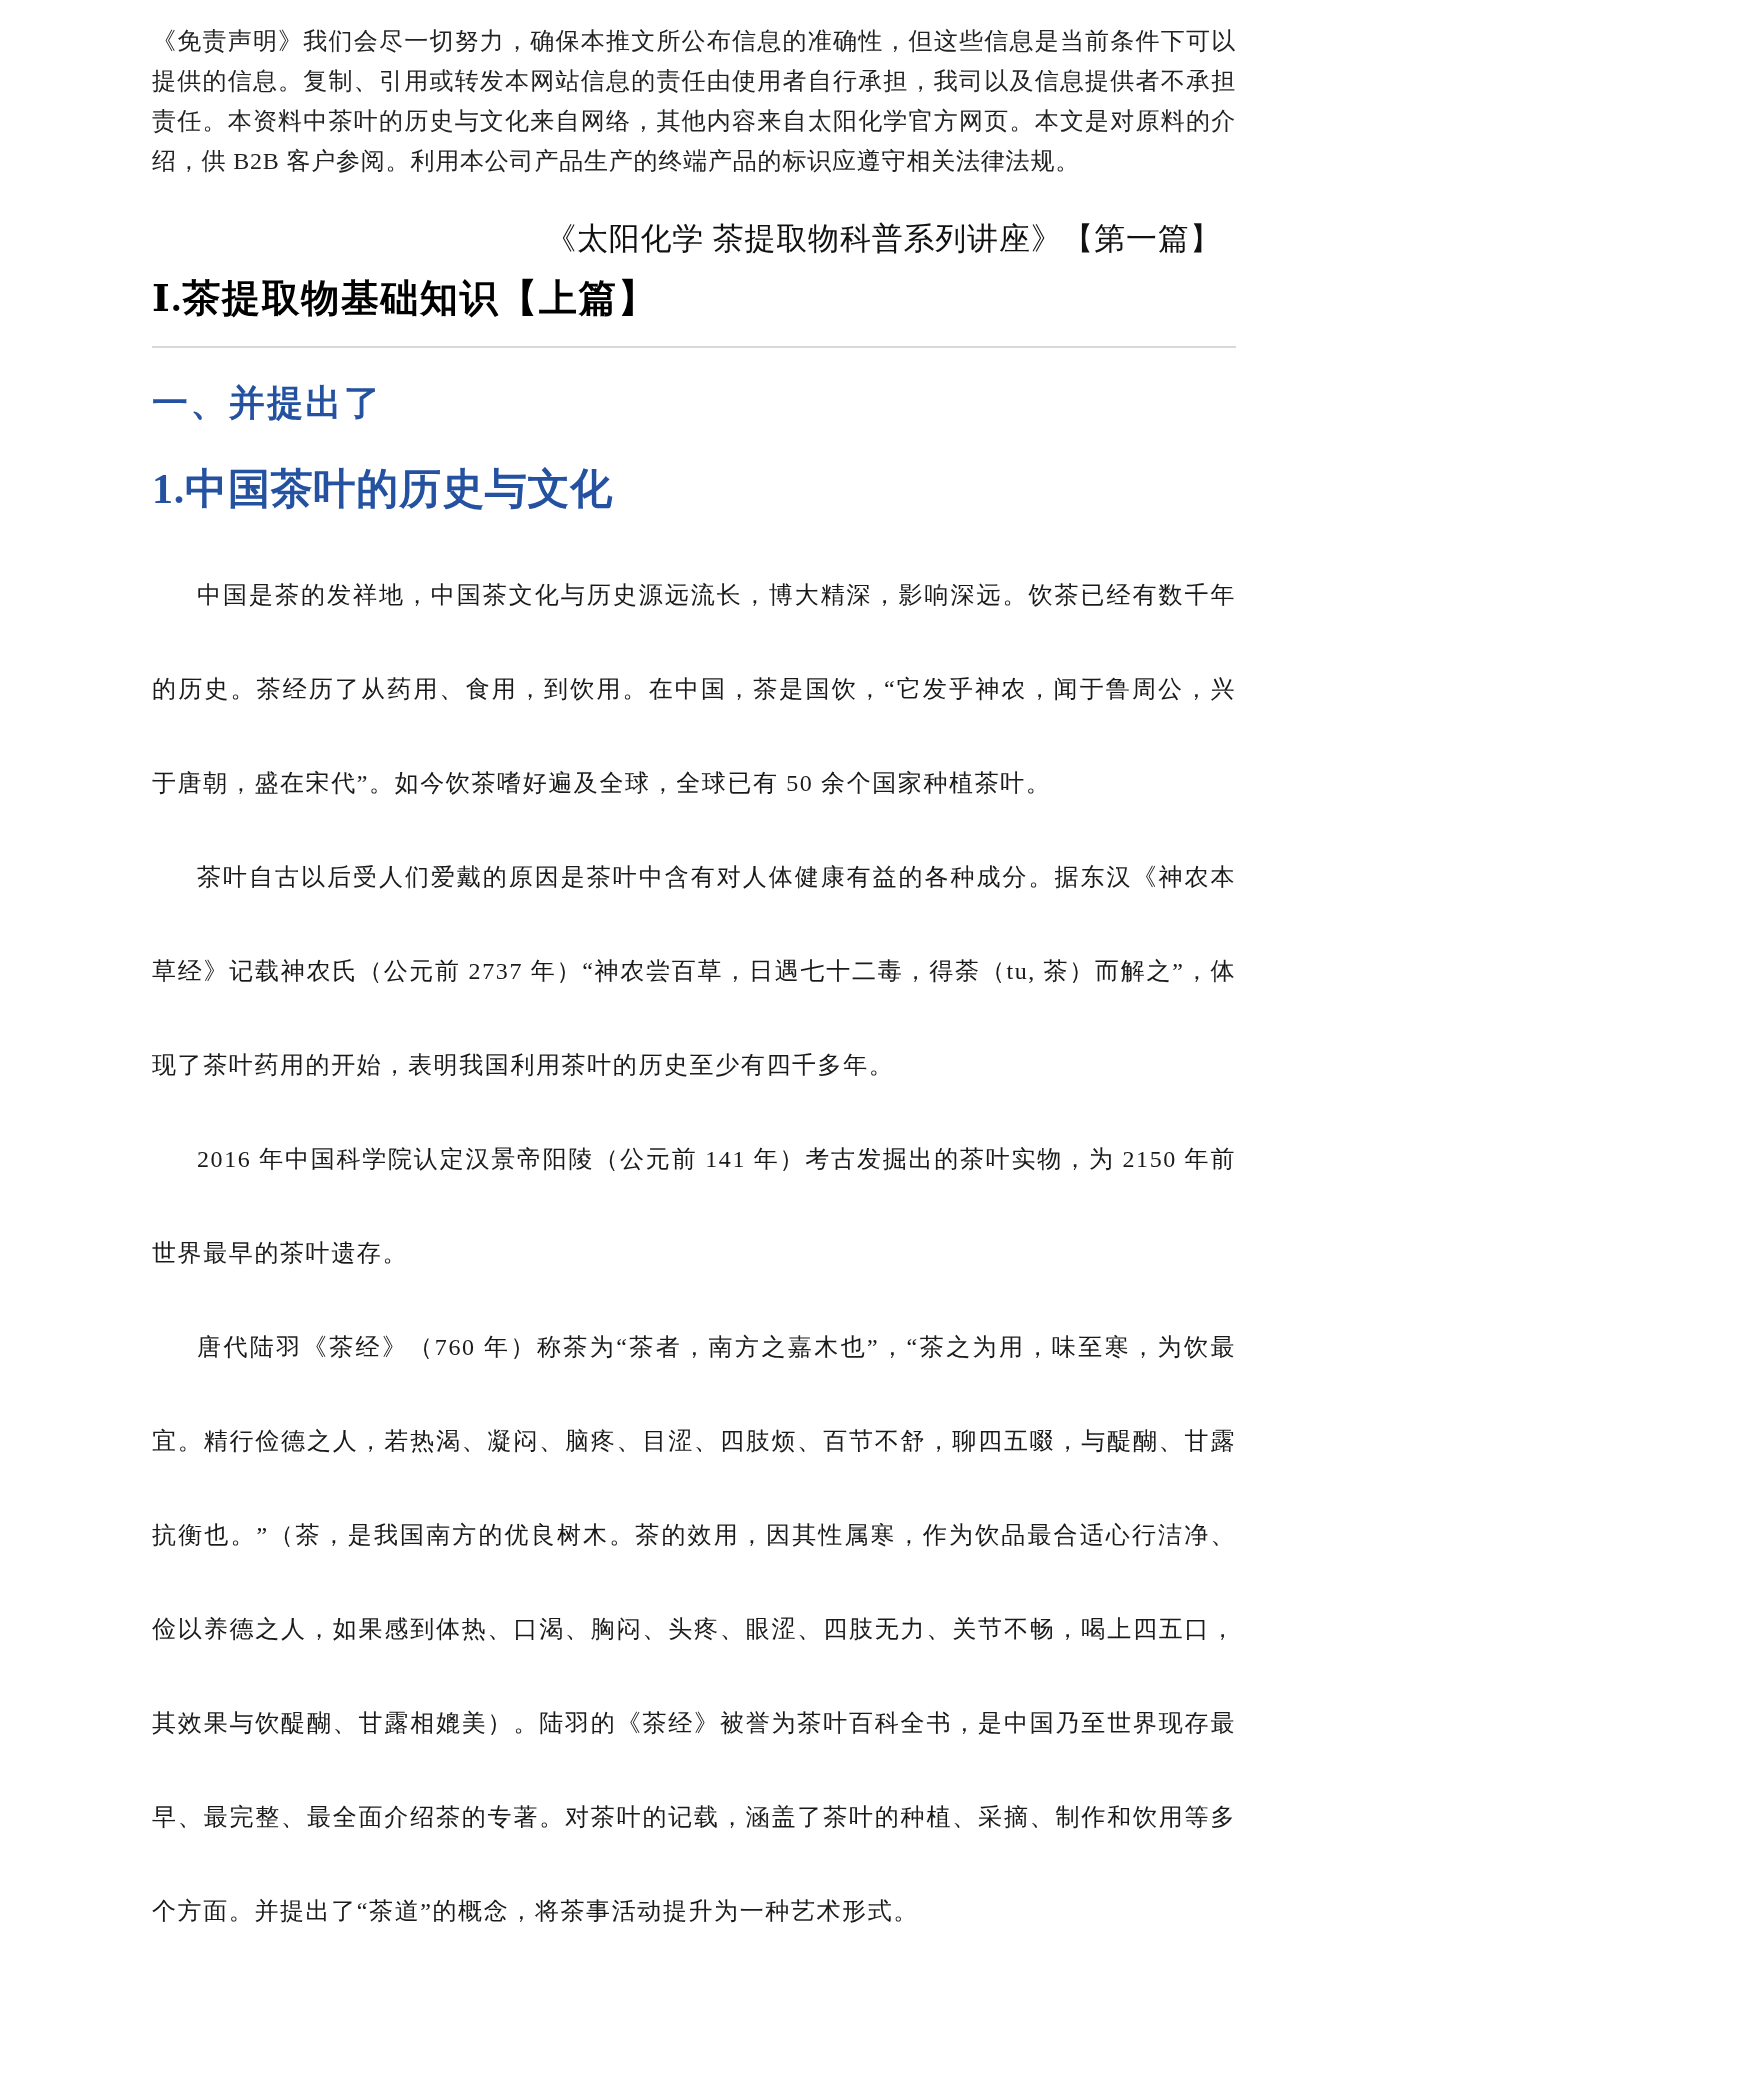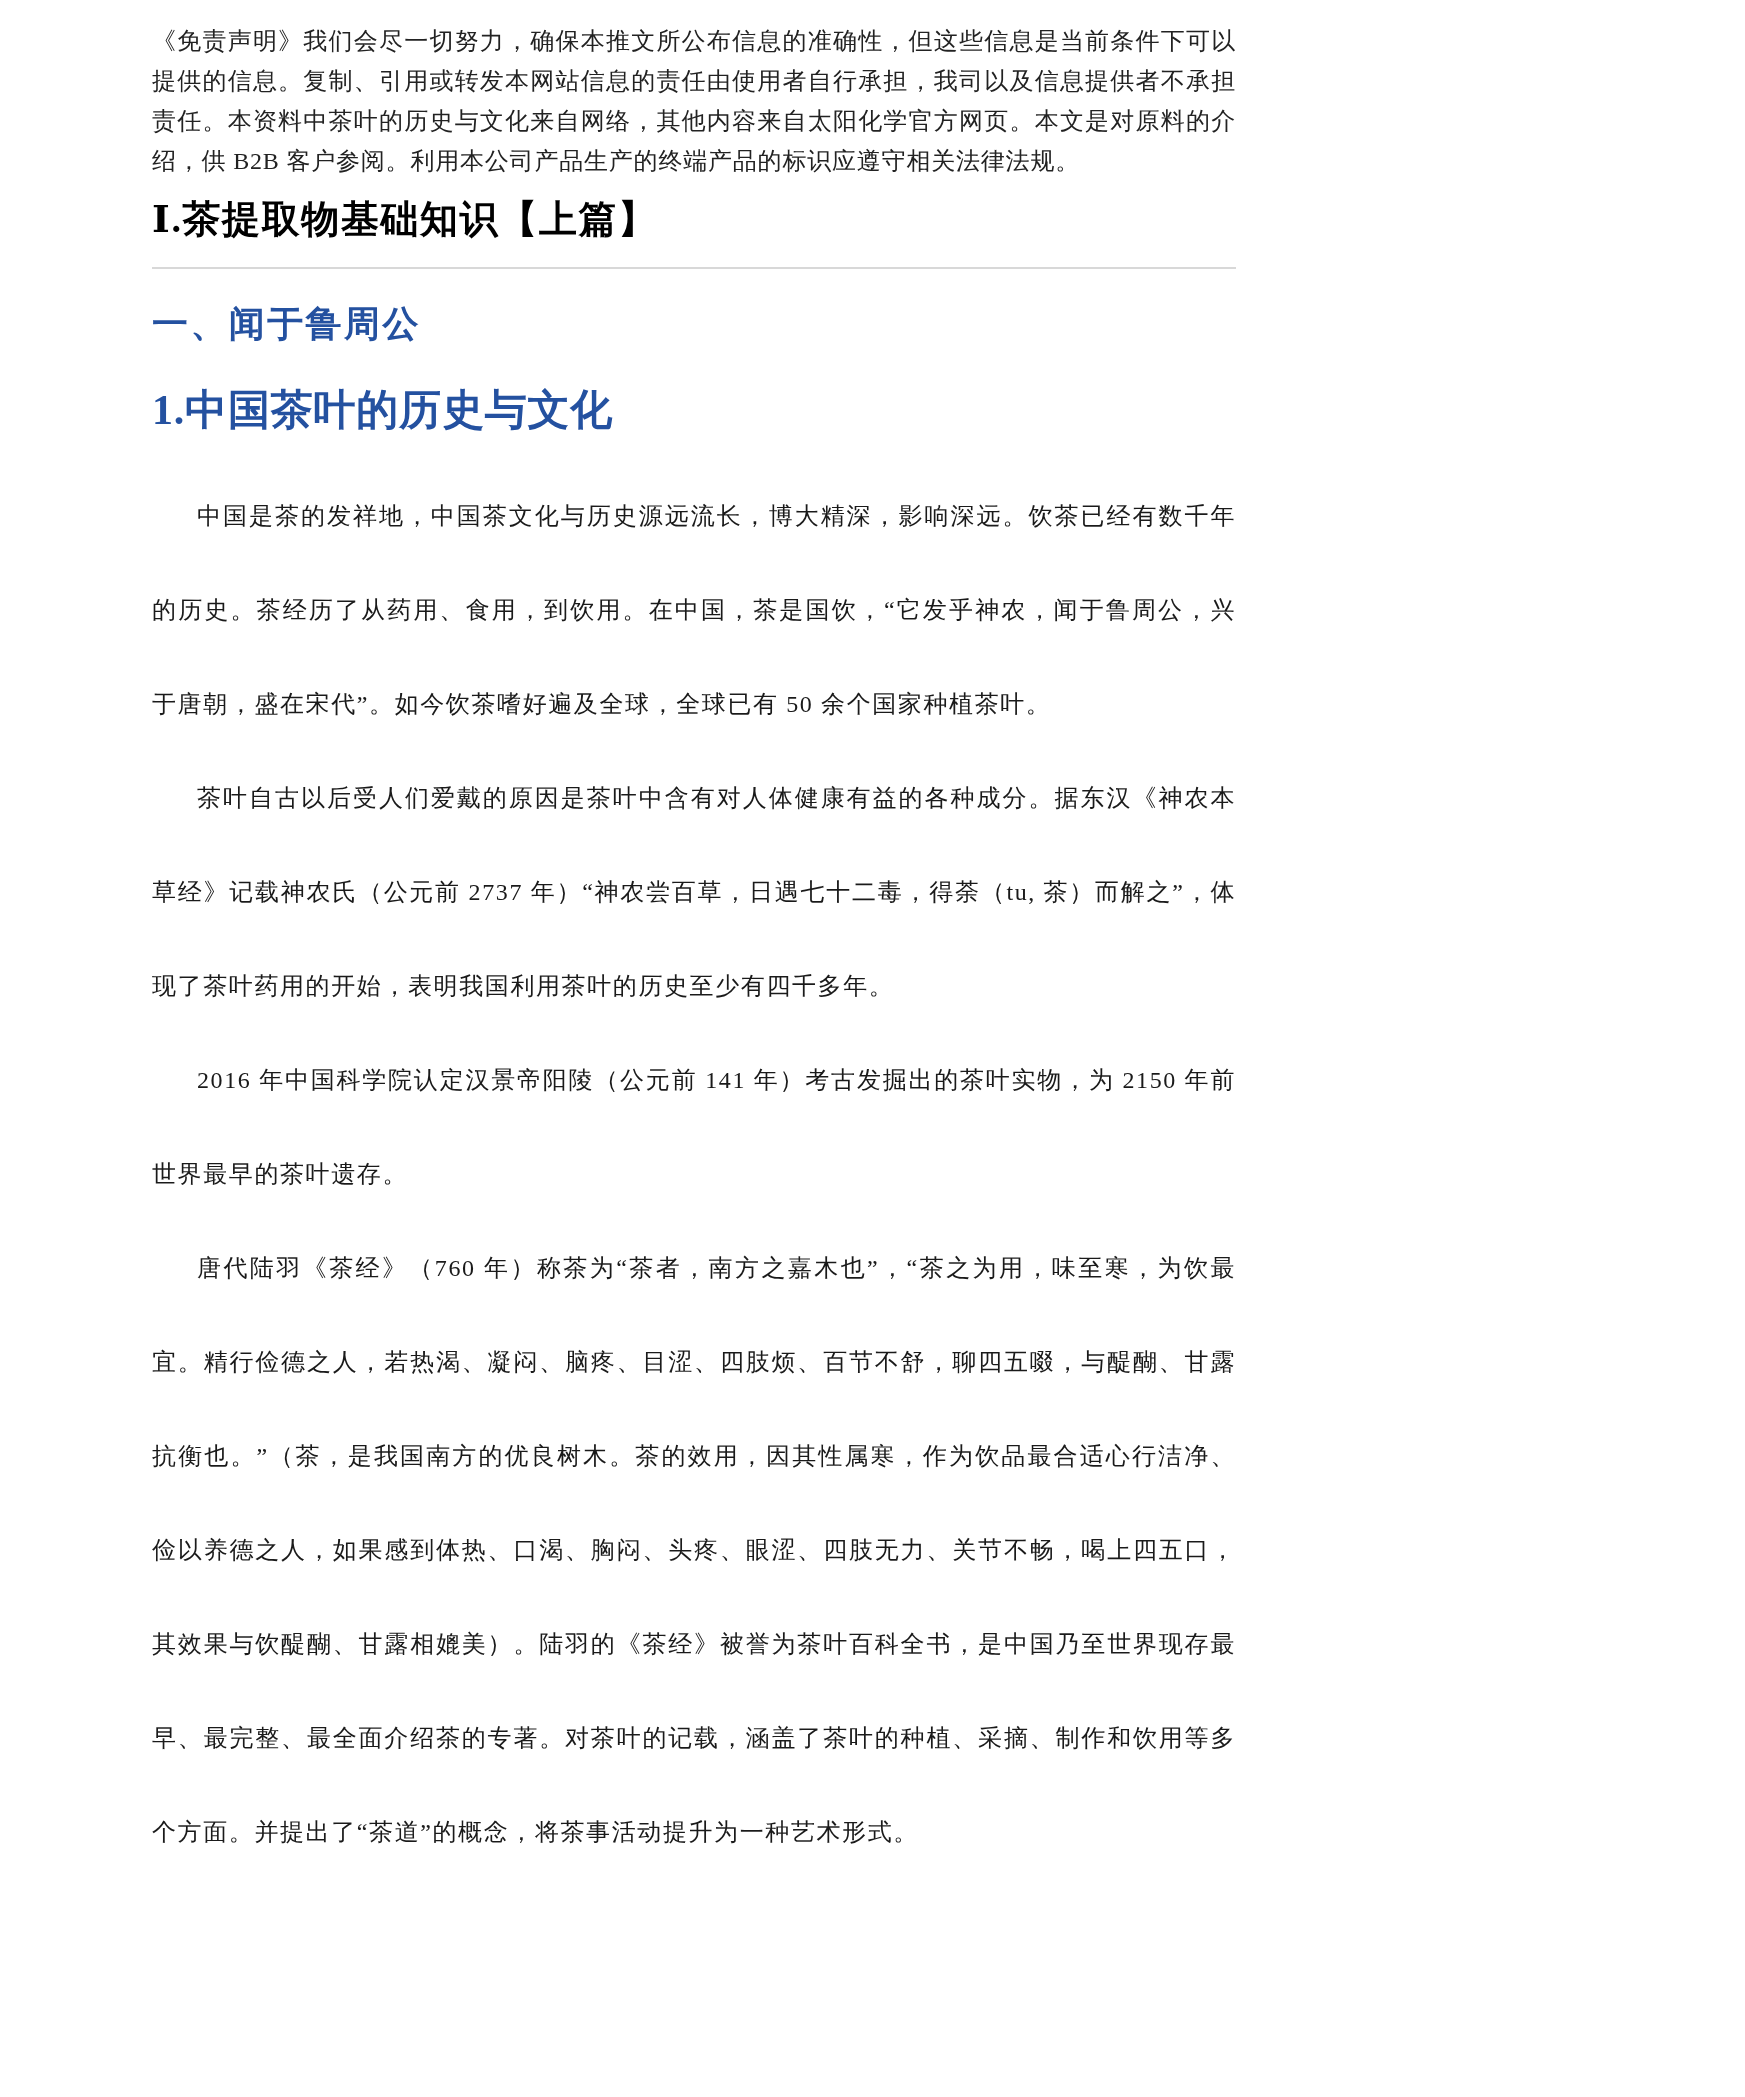--- a/index.html
+++ b/index.html
@@ -74,26 +74,27 @@
     color: #1a1a1a;
   }
 </style>
 </head>
 <body>
 
 <div class="page">
 
   <div class="disclaimer">《免责声明》我们会尽一切努力，确保本推文所公布信息的准确性，但这些信息是当前条件下可以提供的信息。复制、引用或转发本网站信息的责任由使用者自行承担，我司以及信息提供者不承担责任。本资料中茶叶的历史与文化来自网络，其他内容来自太阳化学官方网页。本文是对原料的介绍，供 B2B 客户参阅。利用本公司产品生产的终端产品的标识应遵守相关法律法规。</div>
 
+  <div class="series-title">《太阳化学 茶提取物科普系列讲座》【第一篇】</div>
 
   <div class="main-title">Ⅰ.茶提取物基础知识【上篇】</div>
 
   <hr class="divider" style="border-bottom-color: rgb(216, 216, 216);">
 
-  <div class="h1" id="h1-heading" style="color: rgb(36, 81, 160);">一、闻于鲁周公</div>
+  <div class="h1" id="h1-heading" style="color: rgb(36, 81, 160);">一、并提出了</div>
 
   <div class="h2" id="h2-heading" style="color: rgb(36, 81, 160);">1.中国茶叶的历史与文化</div>
 
   <div class="body-text">
     <p>中国是茶的发祥地，中国茶文化与历史源远流长，博大精深，影响深远。饮茶已经有数千年的历史。茶经历了从药用、食用，到饮用。在中国，茶是国饮，“它发乎神农，闻于鲁周公，兴于唐朝，盛在宋代”。如今饮茶嗜好遍及全球，全球已有 50 余个国家种植茶叶。</p>
     <p>茶叶自古以后受人们爱戴的原因是茶叶中含有对人体健康有益的各种成分。据东汉《神农本草经》记载神农氏（公元前 2737 年）“神农尝百草，日遇七十二毒，得荼（tu, 茶）而解之”，体现了茶叶药用的开始，表明我国利用茶叶的历史至少有四千多年。</p>
     <p>2016 年中国科学院认定汉景帝阳陵（公元前 141 年）考古发掘出的茶叶实物，为 2150 年前世界最早的茶叶遗存。</p>
     <p>唐代陆羽《茶经》（760 年）称茶为“茶者，南方之嘉木也”，“茶之为用，味至寒，为饮最宜。精行俭德之人，若热渴、凝闷、脑疼、目涩、四肢烦、百节不舒，聊四五啜，与醍醐、甘露抗衡也。”（茶，是我国南方的优良树木。茶的效用，因其性属寒，作为饮品最合适心行洁净、俭以养德之人，如果感到体热、口渴、胸闷、头疼、眼涩、四肢无力、关节不畅，喝上四五口，其效果与饮醍醐、甘露相媲美）。陆羽的《茶经》被誉为茶叶百科全书，是中国乃至世界现存最早、最完整、最全面介绍茶的专著。对茶叶的记载，涵盖了茶叶的种植、采摘、制作和饮用等多个方面。并提出了“茶道”的概念，将茶事活动提升为一种艺术形式。</p>
   </div>
 

